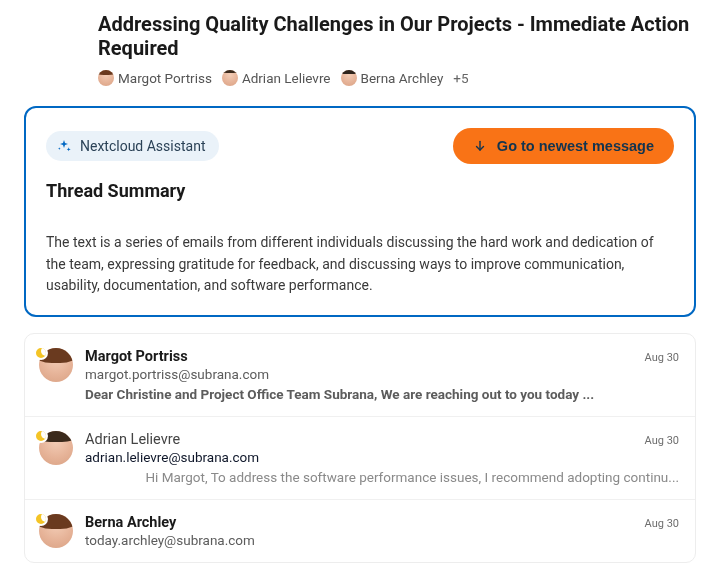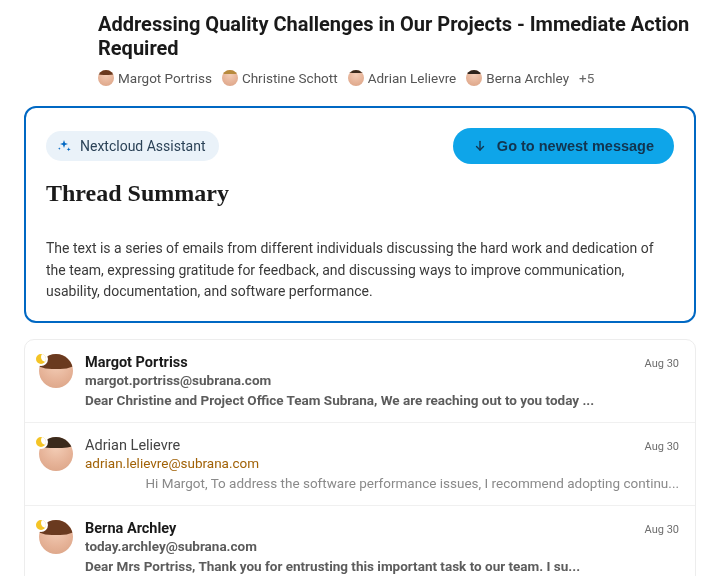--- a/index.html
+++ b/index.html
@@ -65,39 +65,38 @@
     color: #2b4257;
   }
   .sparkles {
     width: 16px;
     height: 16px;
   }
   .newest-btn {
     display: inline-flex;
     align-items: center;
     gap: 10px;
-    background: #0ea5e9;
+    background: #f97316;
     border-radius: 22px;
     padding: 10px 20px;
     font-size: 14.5px;
     font-weight: 700;
     color: #12344f;
     cursor: pointer;
     border: none;
   }
   .down-arrow {
     width: 14px;
     height: 14px;
   }
   .summary-title {
-    font-size: 24px;
+    font-size: 18px;
     font-weight: 700;
     margin-bottom: 10px;
     color: #1a1a1a;
-    font-family: Liberation Serif, serif;
   }
   .summary-text {
     font-size: 14px;
     line-height: 1.55;
     color: #3a3a3a;
     margin-top: 31px;
   }
   .messages {
     background: #fff;
     border: 1px solid #ededed;
@@ -157,25 +156,25 @@
   .msg-name.dim {
     font-weight: 400;
     color: #444;
   }
   .msg-date {
     font-size: 11px;
     color: #6e6e6e;
   }
   .msg-email {
     font-size: 13.5px;
-    font-weight: 700;
+    font-weight: 400;
     color: #5c5c5c;
     margin-top: 1px;
   }
-  .msg-email.dim { font-weight: 400; color: #a16207; }
+  .msg-email.dim { font-weight: 400; color: #0f172a; }
   .msg-preview {
     font-size: 13.5px;
     font-weight: 700;
     color: #5c5c5c;
     margin-top: 4px;
     white-space: nowrap;
     overflow: hidden;
     text-overflow: ellipsis;
   }
   .msg-preview.dim { font-weight: 400; color: #8a8a8a; text-align: right; }
@@ -207,26 +206,20 @@
 <div class="container">
 
   <h1 class="page-title">Addressing Quality Challenges in Our Projects - Immediate Action Required</h1>
 
   <div class="participants" id="participants">
       <span class="participant">
         <span class="avatar-sm">
           <span class="face hair-brown" style="display: block;"></span>
         </span>
         <span>Margot Portriss</span>
-      </span>
-      <span class="participant">
-        <span class="avatar-sm">
-          <span class="face hair-gold" style="display: block;"></span>
-        </span>
-        <span>Christine Schott</span>
       </span>
       <span class="participant">
         <span class="avatar-sm">
           <span class="face hair-short" style="display: block;"></span>
         </span>
         <span>Adrian Lelievre</span>
       </span>
       <span class="participant">
         <span class="avatar-sm">
           <span class="face hair-dark" style="display: block;"></span>
@@ -297,18 +290,17 @@
             <div class="face hair-brown"></div>
           </div>
           <div class="moon-badge"></div>
         </div>
         <div class="msg-body">
           <div class="msg-top">
             <div class="msg-name">Berna Archley</div>
             <div class="msg-date">Aug 30</div>
           </div>
           <div class="msg-email">today.archley@subrana.com</div>
-          <div class="msg-preview">Dear Mrs Portriss,   Thank you for entrusting this important task to our team.   I su...</div>
         </div>
       </div>
     </div>
 
 </div>
 
 </body></html>

